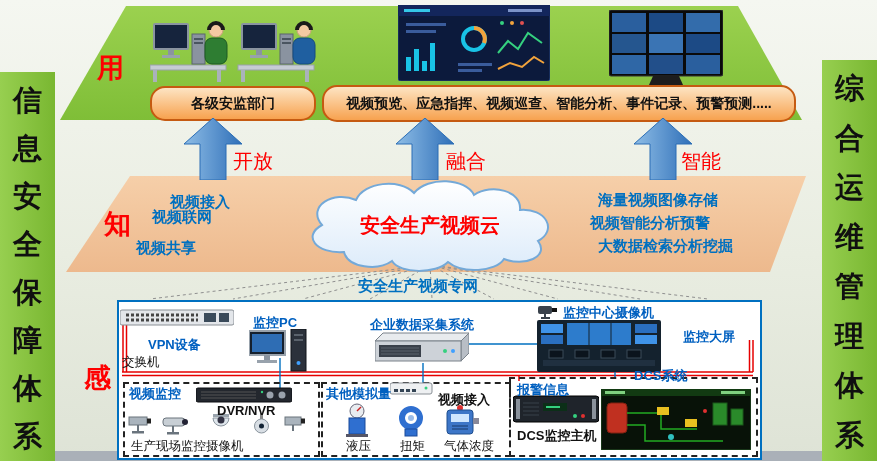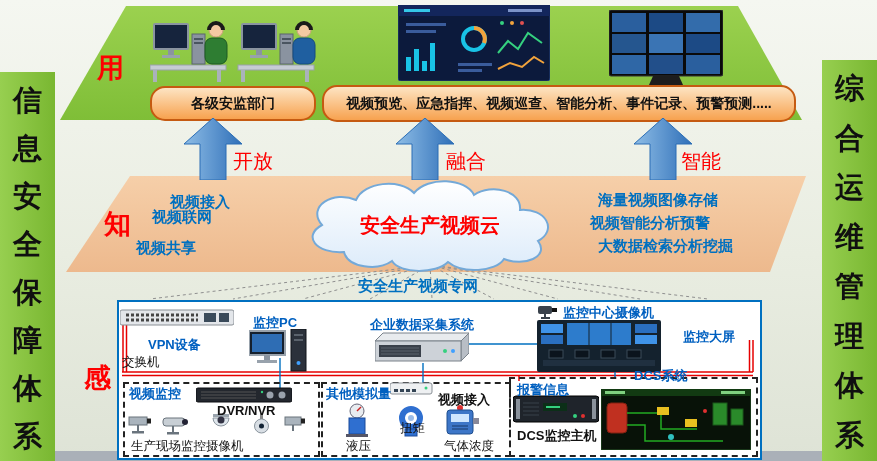--- a/index.html
+++ b/index.html
@@ -338,21 +338,21 @@
   </svg>
   <svg class="dev" style="left:443px;top:403px;" width="38" height="35" viewBox="0 0 38 35">
     <circle cx="17" cy="5" r="3" fill="#e03030"></circle>
     <rect x="4" y="7" width="26" height="24" rx="3" fill="#3d76c8" stroke="#1f4e8f"></rect>
     <rect x="8" y="11" width="18" height="8" fill="#cfe6ff"></rect>
     <line x1="9" y1="23" x2="25" y2="23" stroke="#1a3a6a"></line>
       <line x1="9" y1="26" x2="25" y2="26" stroke="#1a3a6a"></line>
     <rect x="30" y="15" width="6" height="6" fill="#889"></rect>
   </svg>
   <div class="lbl-black" style="left:346px;top:438px;">液压</div>
-  <div class="lbl-black" style="left:400px;top:420px;">扭矩</div>
+  <div class="lbl-black" style="left:400px;top:438px;">扭矩</div>
   <div class="lbl-black" style="left:444px;top:438px;">气体浓度</div>
 
   <div class="sub-box" style="left:509px;top:377px;width:245px;height:76px;"></div>
   <div class="lbl-blue" style="left:517px;top:381px;">报警信息</div>
   <div class="lbl-blue" style="left:634px;top:367px;">DCS系统</div>
   <svg class="dev" style="left:513px;top:393px;" width="86" height="31" viewBox="0 0 86 31">
     <rect x="0" y="3" width="86" height="26" rx="3" fill="#1f242b" stroke="#000"></rect>
     <rect x="3" y="6" width="4" height="20" fill="#8a929c"></rect>
       <rect x="79" y="6" width="4" height="20" fill="#8a929c"></rect>
     <rect x="30" y="10" width="24" height="8" fill="#0c2f18"></rect>

